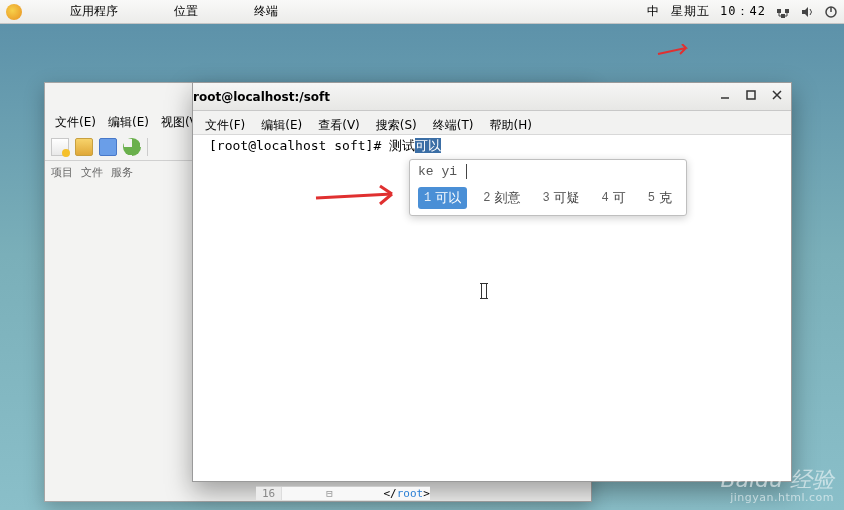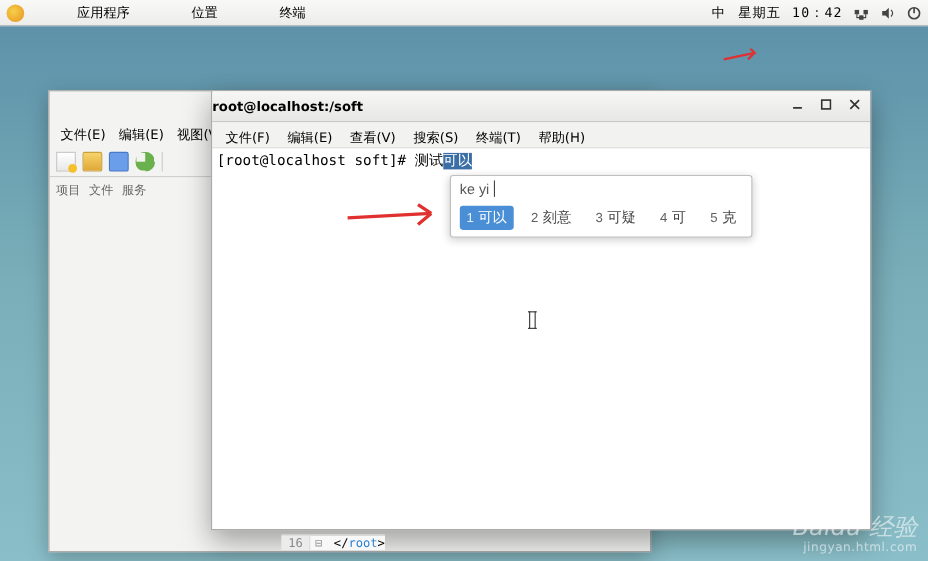--- a/index.html
+++ b/index.html
@@ -108,32 +108,32 @@
 }
 .term-menubar span { padding: 0 6px; }
 .term-body {
   font-family: "DejaVu Sans Mono", monospace;
   font-size: 13px;
   padding: 2px 4px;
   position: relative;
   background: #fff;
   height: calc(100% - 52px);
 }
-.prompt-line { white-space: pre; }
+.prompt-line { white-space: pre; margin-left: 12px; }
 .sel { background: #3b6ea5; color: #fff; }
 
 
 .ime-popup {
   position: absolute;
   left: 216px; top: 24px;
   background: #fff;
   border: 1px solid #bfbfbf;
   border-radius: 3px;
   box-shadow: 0 2px 8px rgba(0,0,0,0.2);
-  font-family: Liberation Sans, sans-serif;
+  font-family: Liberation Mono, monospace;
   font-size: 13px;
 }
 .ime-input-row {
   padding: 4px 8px;
   color: #555;
 }
 .ime-input-row .caret { border-right: 1px solid #444; margin-left: 1px; }
 .ime-candidates {
   display: flex; gap: 10px;
   padding: 4px 8px 6px;
@@ -165,21 +165,21 @@
 .watermark .sub { font-size: 11px; font-style: normal; letter-spacing: 0.5px; }
 
 
 .code-peek {
   position: absolute;
   left: 256px; top: 486px;
   font-family: monospace;
   font-size: 11px;
   background: #f8f8f8;
   border-top: 1px solid #ccc;
-  display: flex; align-items: center;
+  display: flex; align-items: center; gap: 40px;
 }
 .code-peek .ln { background:#ececec; color:#888; padding:0 6px; border-right:1px solid #ddd; }
 .code-peek .fold { color:#999; padding:0 4px; }
 .code-tag { color:#2a7fd4; }
 </style>
 </head>
 <body>
 
 <div class="top-panel">
   <span class="kylin-icon"></span>

